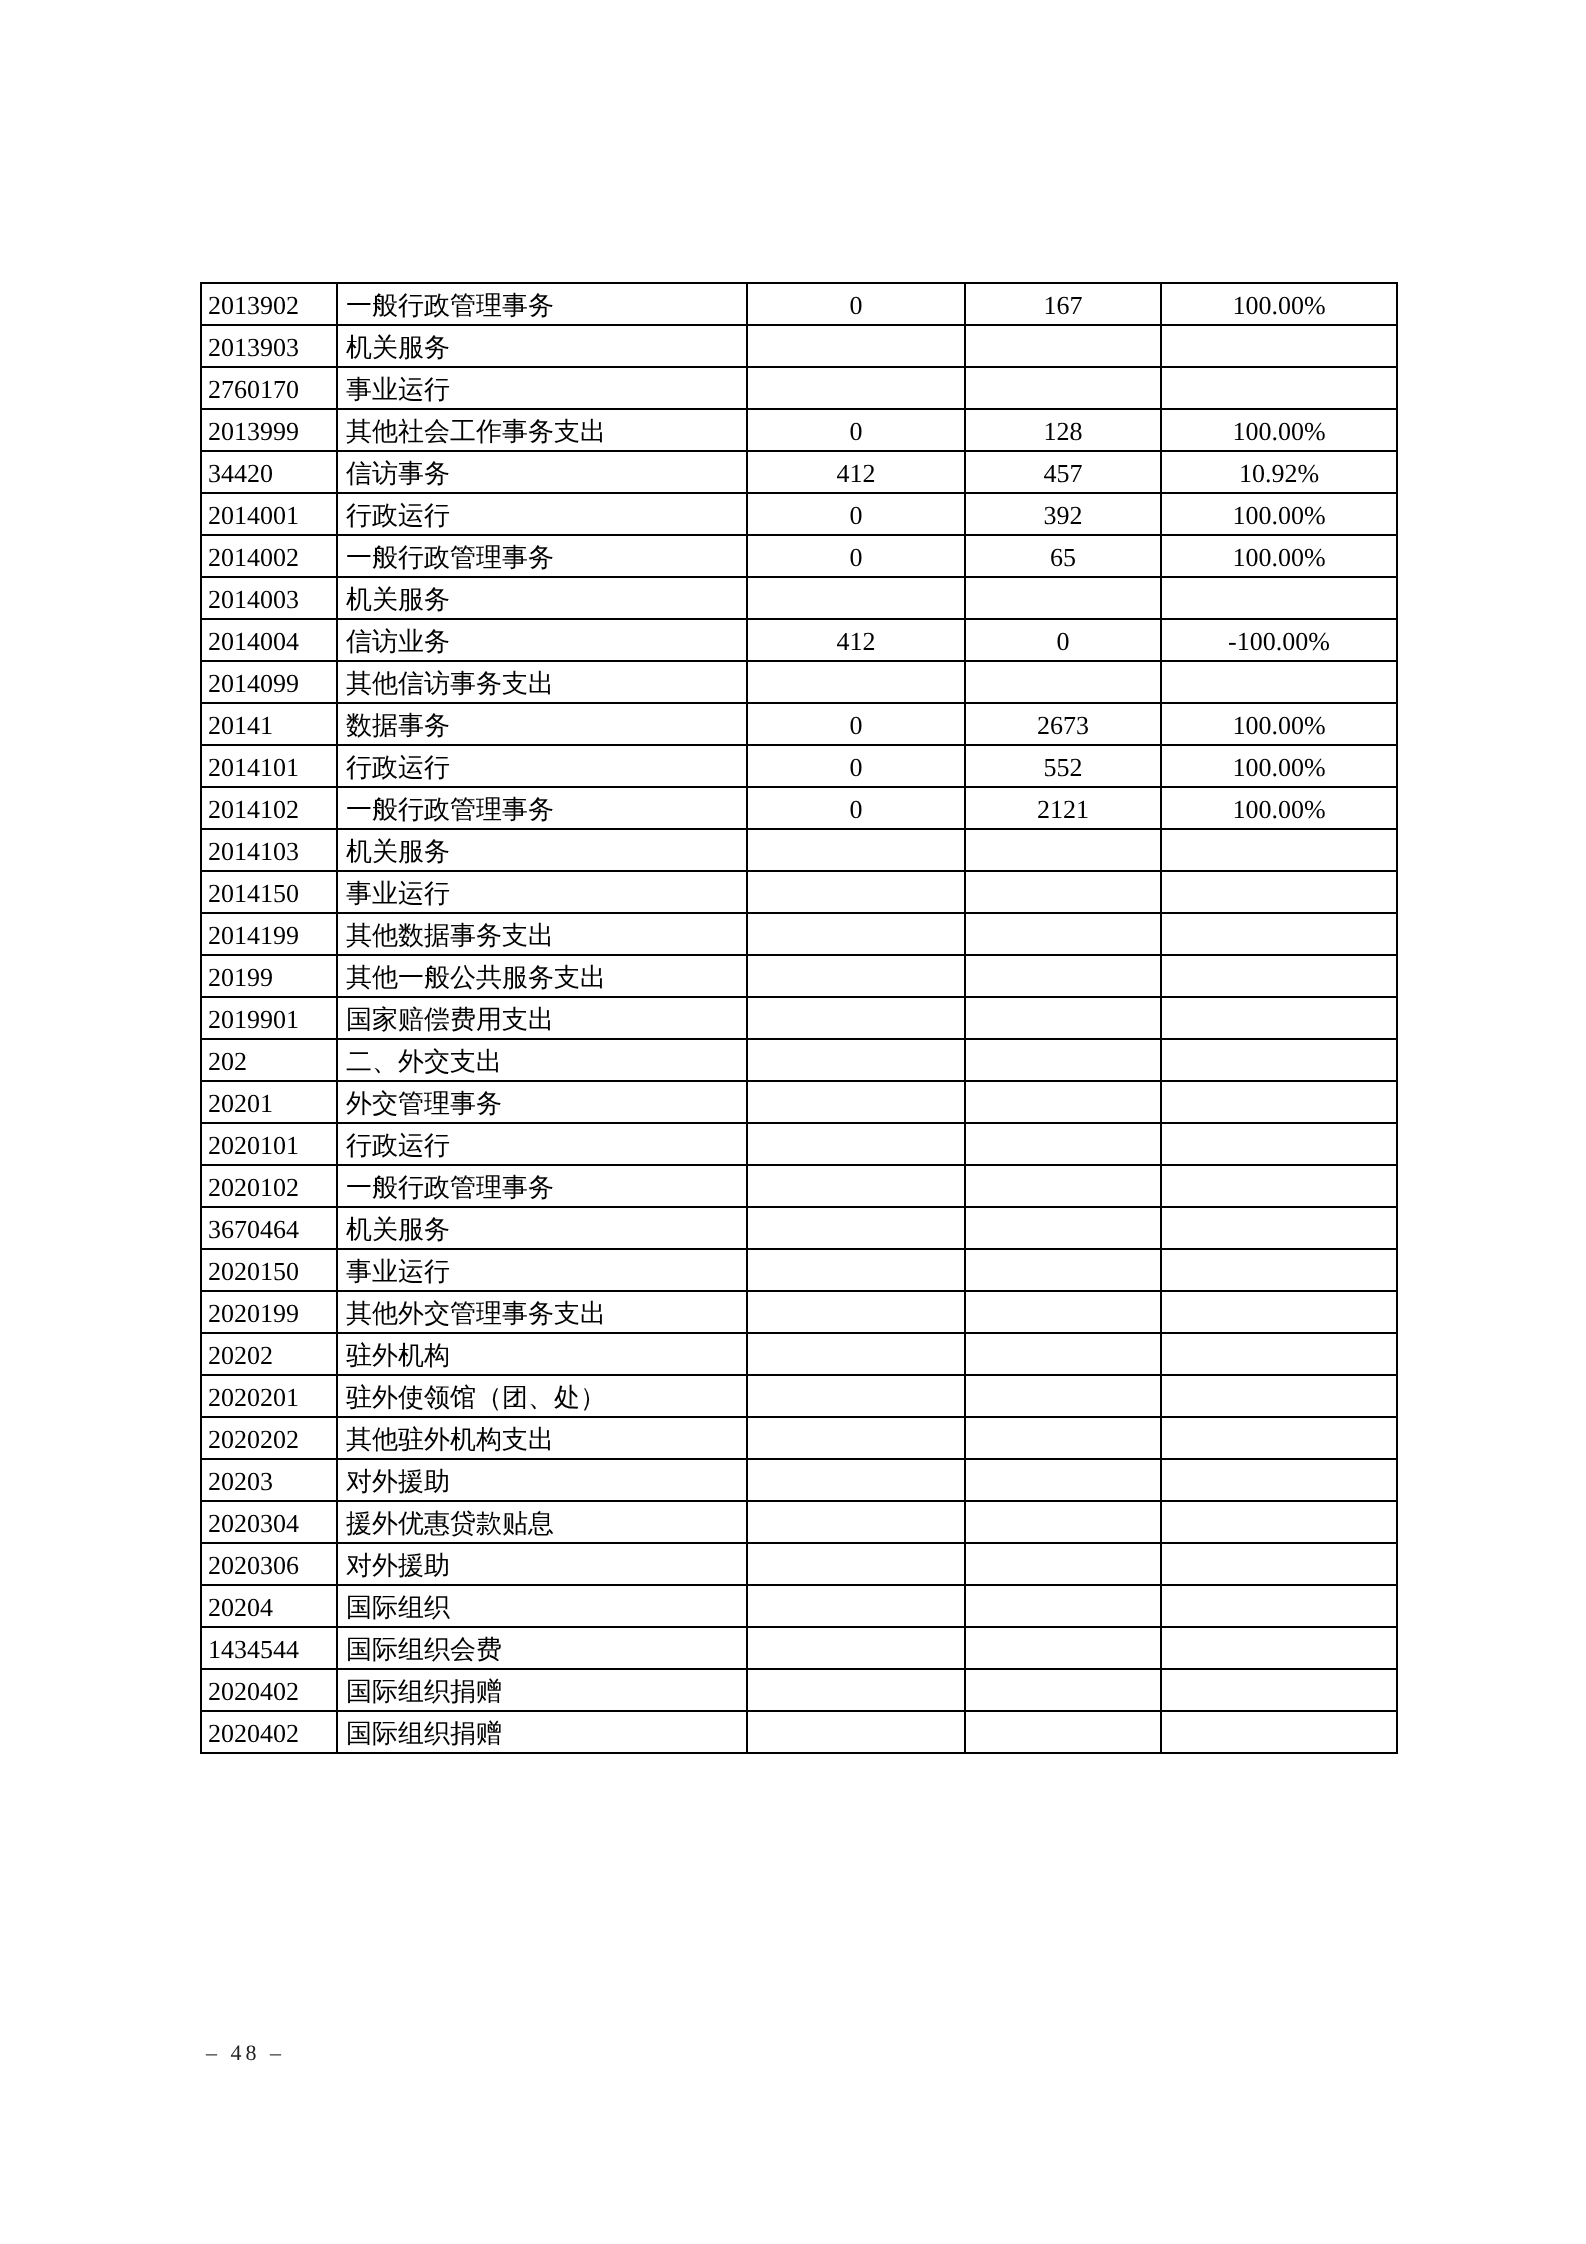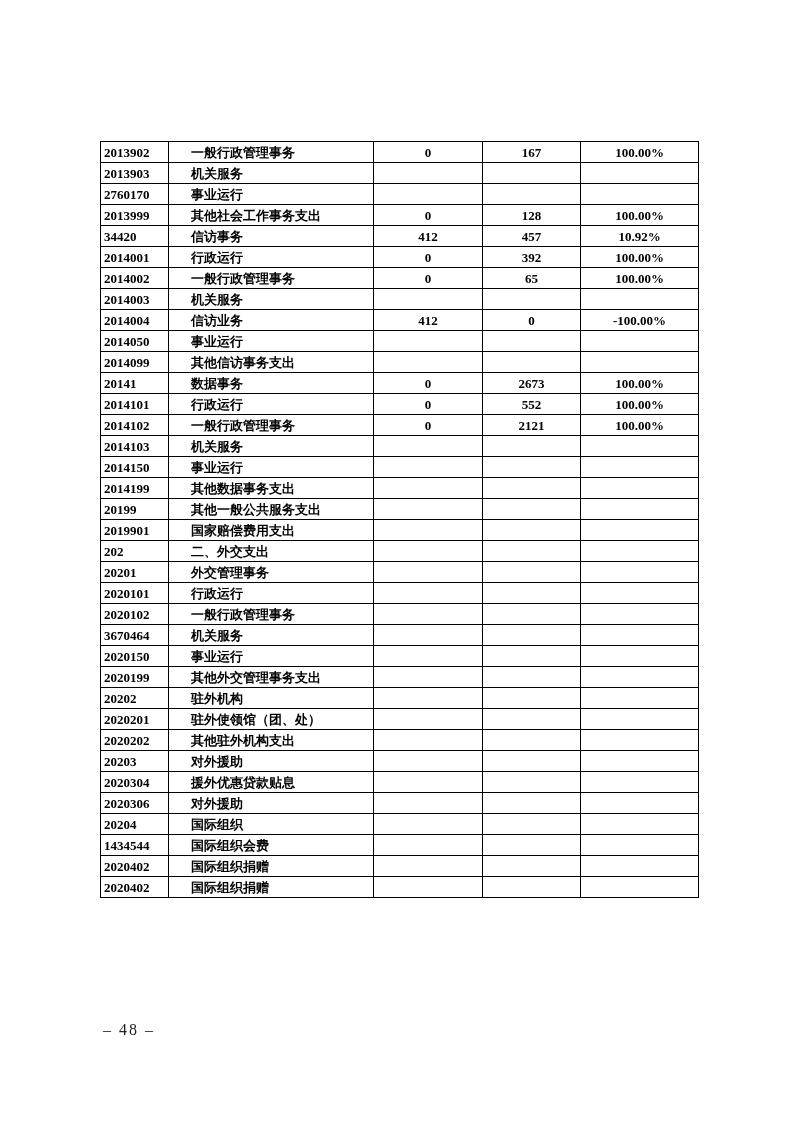--- a/index.html
+++ b/index.html
@@ -21,50 +21,49 @@
     left: 100px;
     top: 141px;
     width: 598px;
     height: 840px;
   }
   table.budget-table {
     border-collapse: collapse;
     table-layout: fixed;
     width: 598px;
     height: 600px;
-    font-weight: bold;
   }
   table.budget-table td {
     border: 1px solid #000000;
     font-size: 13px;
     line-height: 1;
     padding: 0;
     vertical-align: middle;
     white-space: nowrap;
     overflow: hidden;
     height: 20px;
   }
   table.budget-table td.c0 {
     text-align: left;
     padding-left: 3px;
   }
   table.budget-table td.c1 {
     text-align: left;
-    padding-left: 22px;
+    padding-left: 4px;
   }
   table.budget-table td.c2,
   table.budget-table td.c3,
   table.budget-table td.c4 {
     text-align: center;
   }
   .page-number {
     position: absolute;
     left: 103px;
     top: 1021px;
-    font-size: 16px;
+    font-size: 11px;
     color: #222222;
     letter-spacing: 2px;
     font-family: "Liberation Serif", "DejaVu Serif", serif;
   }
 </style>
 </head>
 <body>
 
 <div class="page">
 
@@ -135,27 +134,20 @@
             <td class="c4"></td>
           </tr>
           <tr>
             <td class="c0">2014004</td>
             <td class="c1">信访业务</td>
             <td class="c2">412</td>
             <td class="c3">0</td>
             <td class="c4">-100.00%</td>
           </tr>
           <tr>
-            <td class="c0">2014050</td>
-            <td class="c1">事业运行</td>
-            <td class="c2"></td>
-            <td class="c3"></td>
-            <td class="c4"></td>
-          </tr>
-          <tr>
             <td class="c0">2014099</td>
             <td class="c1">其他信访事务支出</td>
             <td class="c2"></td>
             <td class="c3"></td>
             <td class="c4"></td>
           </tr>
           <tr>
             <td class="c0">20141</td>
             <td class="c1">数据事务</td>
             <td class="c2">0</td>

